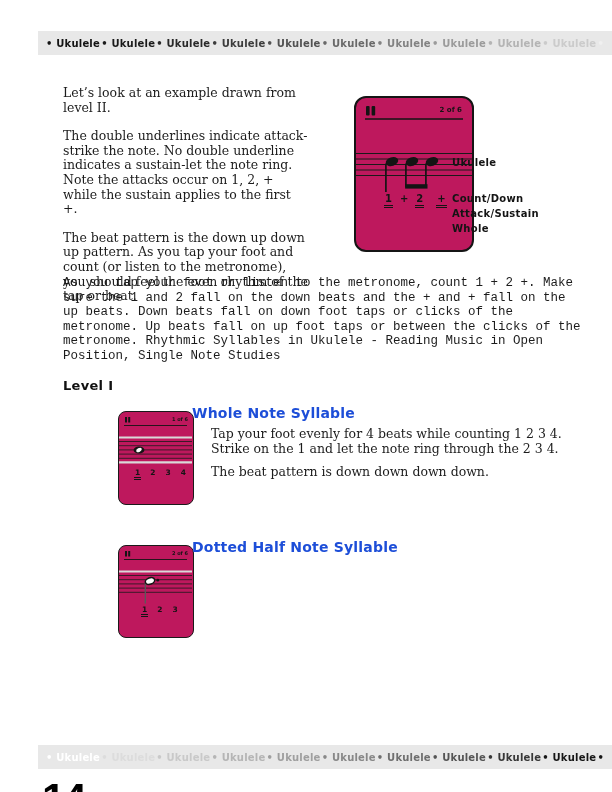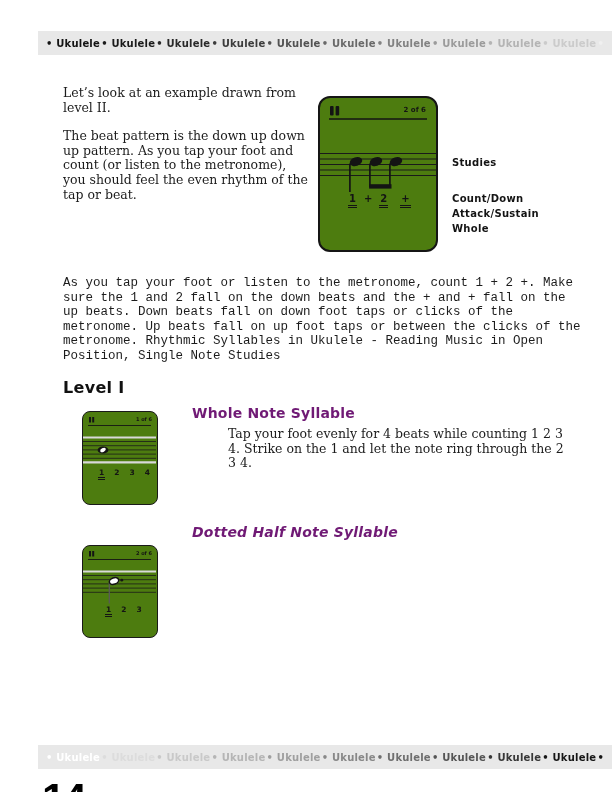--- a/index.html
+++ b/index.html
@@ -28,21 +28,21 @@
   .wide-block p{margin:0 0 14px 0;}
 
   
   .fig-labels{position:absolute;left:452px;top:155px;
         font-family:"DejaVu Sans", sans-serif;font-weight:bold;font-size:10px;
         letter-spacing:.3px;color:#141414;}
   .fig-labels .lbl{line-height:15px;}
   .fig-labels .lbl.first{margin-bottom:21px;}
 
   
-  .card{position:absolute;background:#4d7c0f;box-sizing:border-box;}
+  .card{position:absolute;background:#be185d;box-sizing:border-box;margin-left:36px;}
   .card-intro{left:318px;top:96px;width:120px;height:156px;
         border:2px solid #151515;border-radius:12px;}
   .card-sm{width:76px;border:1.2px solid #1a1a1a;border-radius:8px;}
   .card-whole{left:82px;top:411px;height:94px;}
   .card-dotted{left:82px;top:545px;height:93px;}
 
   .card .pagelabel{position:absolute;font-family:"DejaVu Sans", sans-serif;
         font-weight:bold;color:#141414;}
   .card-intro .pagelabel{right:10px;top:8px;font-size:7px;}
   .card-sm .pagelabel{right:5px;top:4px;font-size:5px;}
@@ -52,31 +52,31 @@
         font-family:"DejaVu Sans", sans-serif;font-weight:bold;color:#141414;}
   .card-intro .counts{left:28px;top:96px;gap:6px;font-size:10px;}
   .card-whole .counts{left:15px;top:57px;gap:8px;font-size:7.5px;}
   .card-dotted .counts{left:22px;top:60px;gap:8px;font-size:7.5px;}
   .cnt{display:inline-block;line-height:1.05;padding:0 1px;}
   .cnt.u{border-bottom:3px double #141414;}
   .card-intro .cnt.gapw{margin-left:6px;}
 
   
   .level-heading{position:absolute;left:63px;top:378px;
-        font-family:"DejaVu Sans", sans-serif;font-weight:bold;font-size:16px;
+        font-family:"DejaVu Sans", sans-serif;font-weight:bold;font-size:13px;
         letter-spacing:.3px;color:#111;}
   .sec-title{position:absolute;left:192px;
         font-family:"DejaVu Sans", sans-serif;font-weight:bold;font-size:14px;
-        letter-spacing:.2px;color:#701a75;}
+        letter-spacing:.2px;color:#1d4ed8;}
   .sec-title.whole{top:405px;}
-  .sec-title.dotted{top:524px;font-style:italic;}
+  .sec-title.dotted{top:539px;}
   .sec-body{position:absolute;left:211px;width:356px;}
   .sec-body.whole{top:427px;}
   .sec-body.dotted{top:562px;}
-  .sec-body p{margin:0 0 9px 17px;}
+  .sec-body p{margin:0 0 9px 0;}
 </style>
 </head>
 <body>
 
 <div class="page">
 
   <div class="band band-top">
       <span style="color: rgb(20, 20, 20);">• Ukulele</span>
       <span style="color: rgb(27, 27, 27);">• Ukulele</span>
       <span style="color: rgb(41, 41, 41);">• Ukulele</span>
@@ -85,20 +85,21 @@
       <span style="color: rgb(105, 105, 105);">• Ukulele</span>
       <span style="color: rgb(130, 130, 130);">• Ukulele</span>
       <span style="color: rgb(155, 155, 155);">• Ukulele</span>
       <span style="color: rgb(180, 180, 180);">• Ukulele</span>
       <span style="color: rgb(203, 203, 203);">• Ukulele</span>
       <span style="color: rgb(240, 240, 240);">•</span>
     </div>
 
   <div class="col-narrow serif">
     <p>Let’s look at an example drawn from level II.</p>
+    <p>The double underlines indicate attack-strike the note. No double underline indicates a sustain-let the note ring. Note the attacks occur on 1, 2, + while the sustain applies to the first +.</p>
     <p class="last">The beat pattern is the down up down up pattern. As you tap your foot and count (or listen to the metronome), you should feel the even rhythm of the tap or beat.</p>
   </div>
 
   <div class="card card-intro">
     <svg width="116" height="152" viewBox="0 0 116 152">
 
       <g>
         <rect x="10" y="8" width="3.6" height="9.5" rx="1" fill="#141414"></rect>
         <rect x="15.6" y="8" width="3.6" height="9.5" rx="1" fill="#141414"></rect>
       </g>
@@ -127,21 +128,21 @@
     <span class="pagelabel">2 of 6</span>
     <div class="counts">
         <span class="cnt u">1</span>
         <span class="cnt">+</span>
         <span class="cnt u">2</span>
         <span class="cnt u gapw">+</span>
       </div>
   </div>
 
   <div class="fig-labels">
-    <div class="lbl first">Studies</div>
+    <div class="lbl first">Ukulele</div>
     <div class="lbl">Count/Down</div>
     <div class="lbl">Attack/Sustain</div>
     <div class="lbl">Whole</div>
   </div>
 
   <div class="wide-block serif">
     <p>As you tap your foot or listen to the metronome, count 1 + 2 +. Make sure the 1 and 2 fall on the down beats and the + and + fall on the up beats. Down beats fall on down foot taps or clicks of the metronome. Up beats fall on up foot taps or between the clicks of the metronome. Rhythmic Syllables in Ukulele - Reading Music in Open Position, Single Note Studies</p>
   </div>
 
   <div class="level-heading">Level I</div>
@@ -170,20 +171,21 @@
         <span class="cnt u">1</span>
         <span class="cnt">2</span>
         <span class="cnt">3</span>
         <span class="cnt">4</span>
       </div>
   </div>
 
   <div class="sec-title whole">Whole Note Syllable</div>
   <div class="sec-body whole serif">
     <p>Tap your foot evenly for 4 beats while counting 1 2 3 4. Strike on the 1 and let the note ring through the 2 3 4.</p>
+    <p>The beat pattern is down down down down.</p>
   </div>
 
   <div class="card card-sm card-dotted">
     <svg width="73" height="90" viewBox="0 0 73 90">
       <g>
         <rect x="6" y="5" width="2" height="5.5" fill="#141414"></rect>
         <rect x="9.2" y="5" width="2" height="5.5" fill="#141414"></rect>
       </g>
       <line x1="5" y1="13.5" x2="68" y2="13.5" stroke="#141414" stroke-width="0.9"></line>
       <line x1="0" y1="25.5" x2="73" y2="25.5" stroke="#d9d9d9" stroke-width="2.2"></line>

